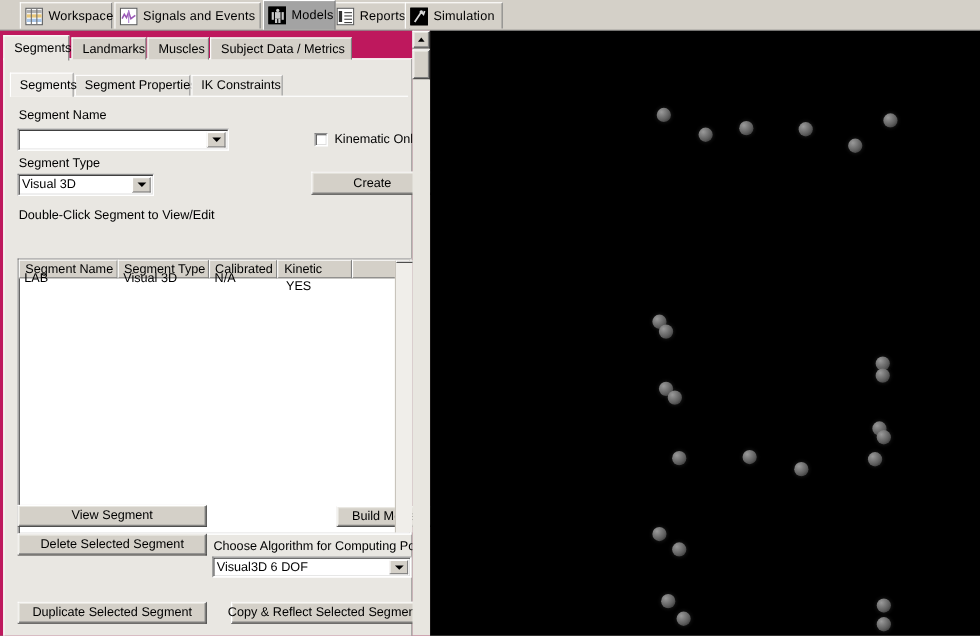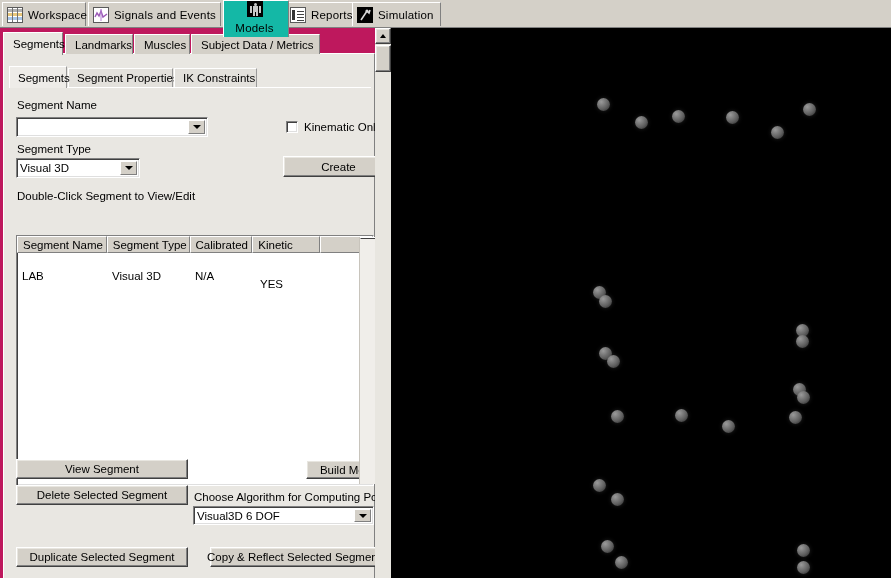--- a/index.html
+++ b/index.html
@@ -38,29 +38,29 @@
     padding: 0 7px 0 4px;
     box-sizing: border-box;
     background: #d4d0c8;
     border-top: 1px solid #ffffff;
     border-left: 1px solid #ffffff;
     border-right: 1px solid #808080;
     border-bottom: none;
     font-size: 11.5px;
     white-space: nowrap;
     cursor: default;
+    margin-left: 16px;
   }
   .mod-tab.active {
     top: 0px;
-    height: 37px;
-    background: #14b8a6;
+    height: 27px;
+    background: #a3a3a3;
     font-weight: normal;
     z-index: 3;
     box-shadow: 0 0 0 0 transparent;
-    flex-direction: column;
   }
   .mod-tab .mlabel { letter-spacing: .2px; }
 
   .micon {
     width: 16px; height: 16px;
     display: inline-block;
     position: relative;
     flex: none;
     background: #fff;
     border: 1px solid #5a5a5a;
@@ -454,21 +454,21 @@
           <span>Calibrated</span>
         </div>
         <div class="lv-col" style="width:68px;">
           <span>Kinetic</span>
         </div>
         <div class="lv-col" style="width:53px;">
           <span></span>
         </div>
       </div>
 
-      <div class="lv-row" style="top:31px;">
+      <div class="lv-row" style="top:8px;">
         <div class="lv-cell" style="width:90px;">
           <span>LAB</span>
         </div>
         <div class="lv-cell" style="width:83px;">
           <span>Visual 3D</span>
         </div>
         <div class="lv-cell" style="width:65px;">
           <span>N/A</span>
         </div>
         <div class="lv-cell" style="width:67px;margin-top:16px;">

